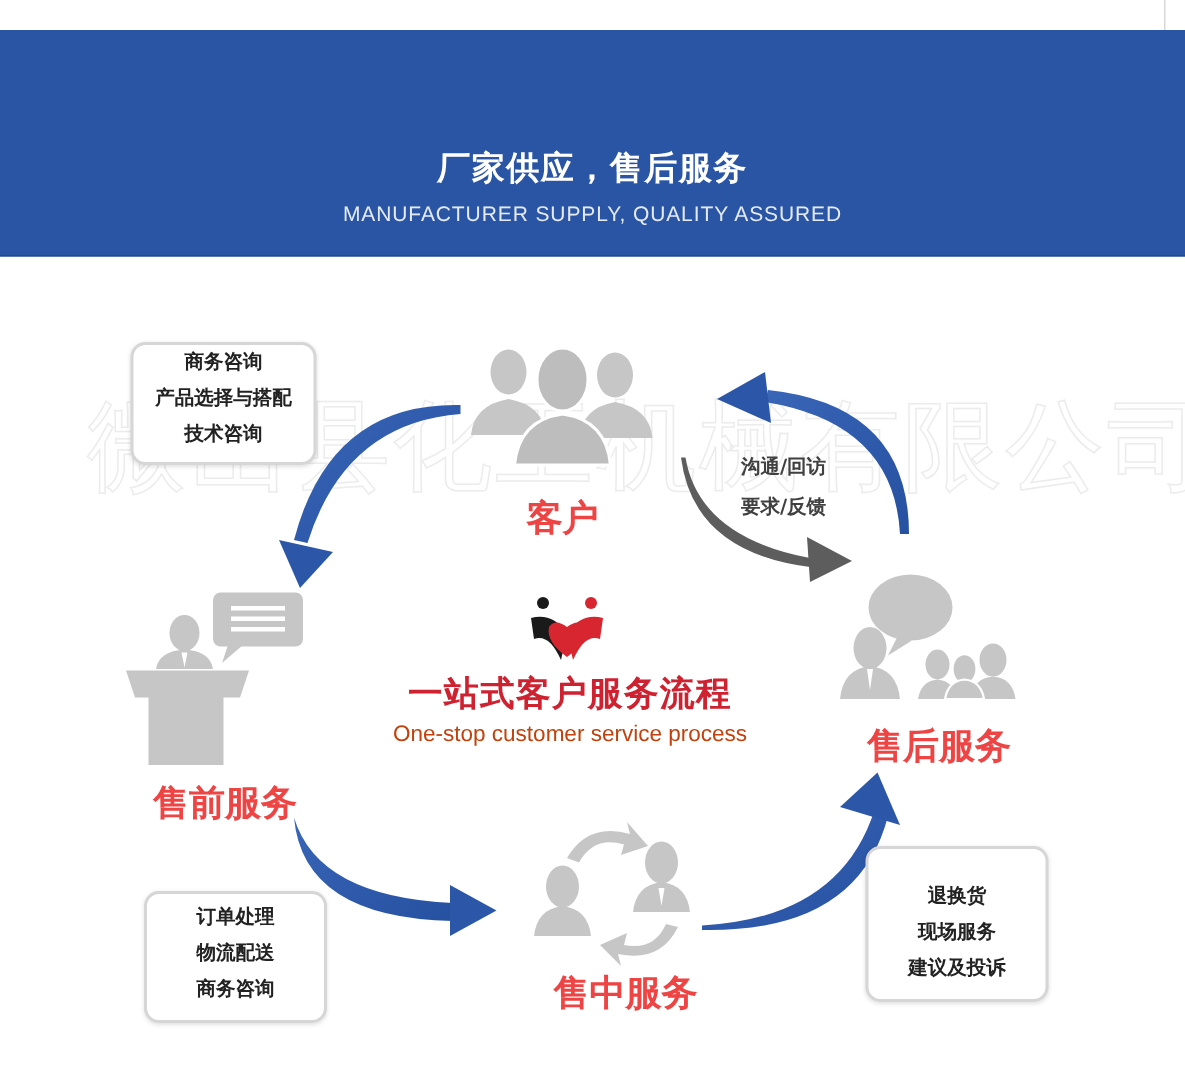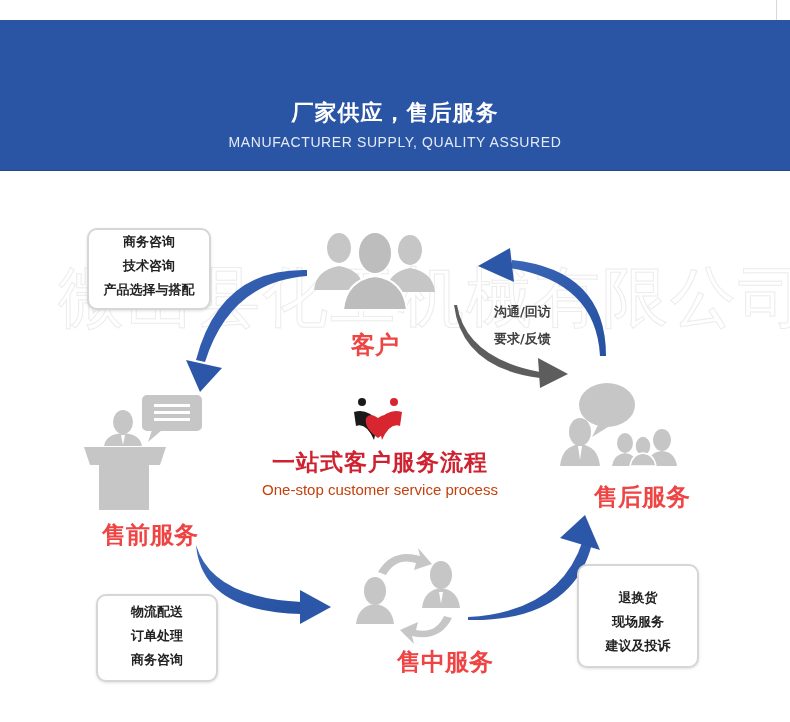--- a/index.html
+++ b/index.html
@@ -117,40 +117,40 @@
     <circle cx="362" cy="402" r="4" fill="#1a1a1a"></circle>
     <path d="M354 412 q14 -4 24 10 l-4 18 q-8 -18 -18 -14 z" fill="#1a1a1a"></path>
     <circle cx="394" cy="402" r="4" fill="#d72630"></circle>
     <path d="M402 412 q-14 -4 -24 10 l4 18 q8 -18 18 -14 z" fill="#d72630"></path>
     <path d="M378 438 q-14 -10 -12 -20 q4 -6 12 0 q8 -6 12 0 q2 10 -12 20 z" fill="#d72630"></path>
   </g>
 </svg>
 
 <div class="node-label" style="left:351px; top:329px;">客户</div>
 <div class="node-label" style="left:102px; top:519px;">售前服务</div>
-<div class="node-label" style="left:369px; top:646px;margin-left:28px;">售中服务</div>
-<div class="node-label" style="left:578px; top:481px;margin-left:16px;">售后服务</div>
+<div class="node-label" style="left:369px; top:646px;">售中服务</div>
+<div class="node-label" style="left:578px; top:481px;">售后服务</div>
 
 <div class="center-title">一站式客户服务流程</div>
 <div class="center-en">One-stop customer service process</div>
 
 <div class="feedback">
   <div>沟通/回访</div>
   <div>要求/反馈</div>
 </div>
 
 <div class="box" style="left:87px; top:228px; width:120px; height:78px; padding-top:0;">
   <div>商务咨询</div>
+  <div>产品选择与搭配</div>
   <div>技术咨询</div>
-  <div>产品选择与搭配</div>
 </div>
 
 <div class="box" style="left:96px; top:594px; width:118px; height:80px; padding-top:4px;">
+  <div>订单处理</div>
   <div>物流配送</div>
-  <div>订单处理</div>
   <div>商务咨询</div>
 </div>
 
 <div class="box" style="left:577px; top:564px; width:118px; height:80px; padding-top:20px;">
   <div>退换货</div>
   <div>现场服务</div>
   <div>建议及投诉</div>
 </div>
 
 </body></html>

